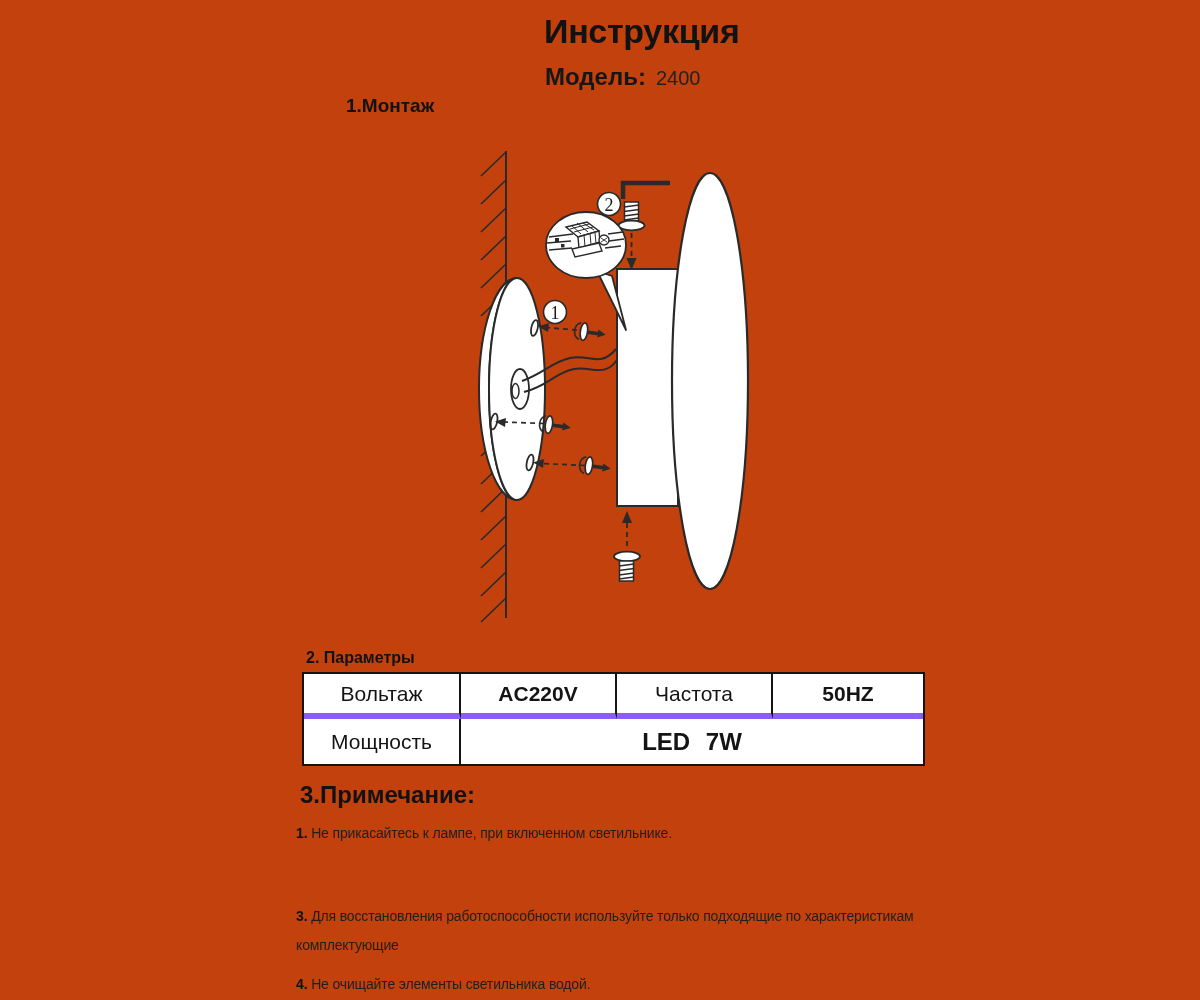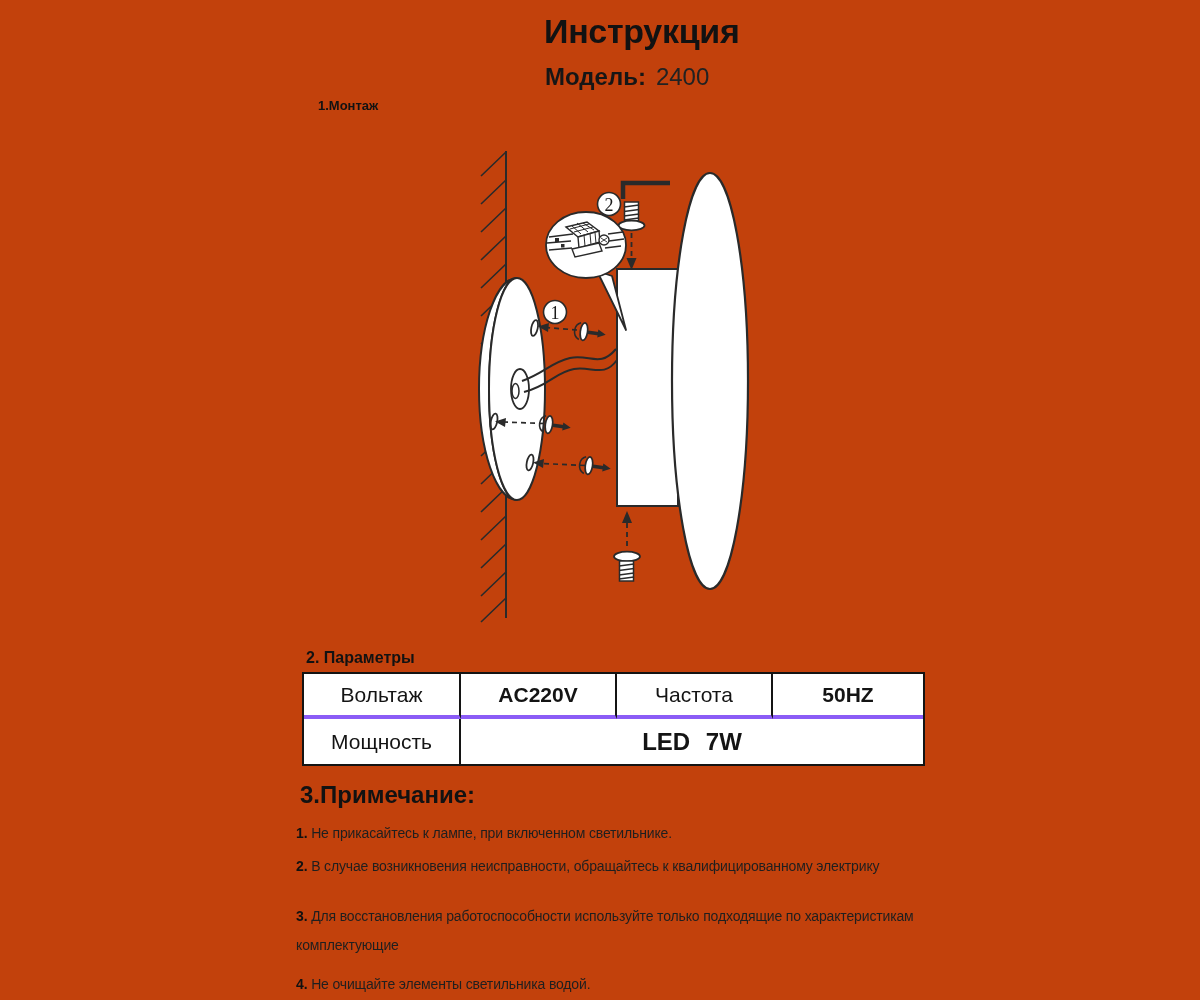--- a/index.html
+++ b/index.html
@@ -7,35 +7,35 @@
     position:relative;width:1200px;height:1000px;background:#c2410c;
     font-family:"Liberation Sans", sans-serif;color:#1c1c1c;overflow:hidden;
   }
   .abs{position:absolute;}
   .title{
     left:544px;top:10px;font-size:34px;font-weight:bold;color:#121212;
     letter-spacing:-0.3px;line-height:42px;
   }
   .model{left:545px;top:62px;font-size:24px;line-height:30px;color:#161616;}
   .model .mlabel{font-weight:bold;}
-  .model .mvalue{font-weight:normal;margin-left:10px;font-size:24px;color:#222;}
-  .h-mount{left:318px;top:93px;font-size:13px;font-weight:bold;line-height:26px;color:#121212;}
+  .model .mvalue{font-weight:normal;margin-left:10px;font-size:20px;color:#222;}
+  .h-mount{left:346px;top:93px;font-size:19px;font-weight:bold;line-height:26px;color:#121212;}
   .h-params{left:306px;top:645px;font-size:16px;font-weight:bold;line-height:26px;color:#121212;}
   .h-notes{left:300px;top:781px;font-size:24px;font-weight:bold;line-height:28px;color:#121212;}
 
   .diagram{left:440px;top:140px;width:360px;height:490px;}
 
   .ptable{
     position:absolute;left:302px;top:672px;display:grid;
     grid-template-columns:157px 156px 156px 150px;
     border:2px solid #141414;background:#fff;
   }
   .ptable .cell{
     box-sizing:border-box;height:45px;display:flex;align-items:center;justify-content:center;
-    font-size:21px;color:#141414;border-right:2px solid #141414;border-bottom:4px solid #8b5cf6;
+    font-size:21px;color:#141414;border-right:2px solid #141414;border-bottom:6px solid #8b5cf6;
   }
   .ptable .lastcol{border-right:none;}
   .ptable .row2{border-bottom:none;}
   .ptable .val{font-weight:bold;}
   .ptable .power-cell{grid-column:2/5;border-right:none;font-size:24px;font-weight:bold;word-spacing:9px;border-radius:10px;}
 
   .note{
     position:absolute;left:296px;width:645px;font-size:14px;line-height:32px;
     color:#1f1f1f;letter-spacing:-0.15px;
   }
@@ -172,24 +172,20 @@
     <div class="cell row2">Мощность</div>
     <div class="cell row2 power-cell">LED 7W</div>
   </div>
 
   <div class="abs h-notes">3.Примечание:</div>
 
   <div class="note" style="top:817px">
     <b>1.</b>
     <span>Не прикасайтесь к лампе, при включенном светильнике.</span>
   </div>
-  <div class="note" style="top:850px">
-    <b>2.</b>
-    <span>В случае возникновения неисправности, обращайтесь к квалифицированному электрику</span>
-  </div>
   <div class="note n3" style="top:902px">
     <b>3.</b>
     <span>Для восстановления работоспособности используйте только подходящие по характеристикам комплектующие</span>
   </div>
   <div class="note" style="top:968px">
     <b>4.</b>
     <span>Не очищайте элементы светильника водой.</span>
   </div>
 
 </div>

